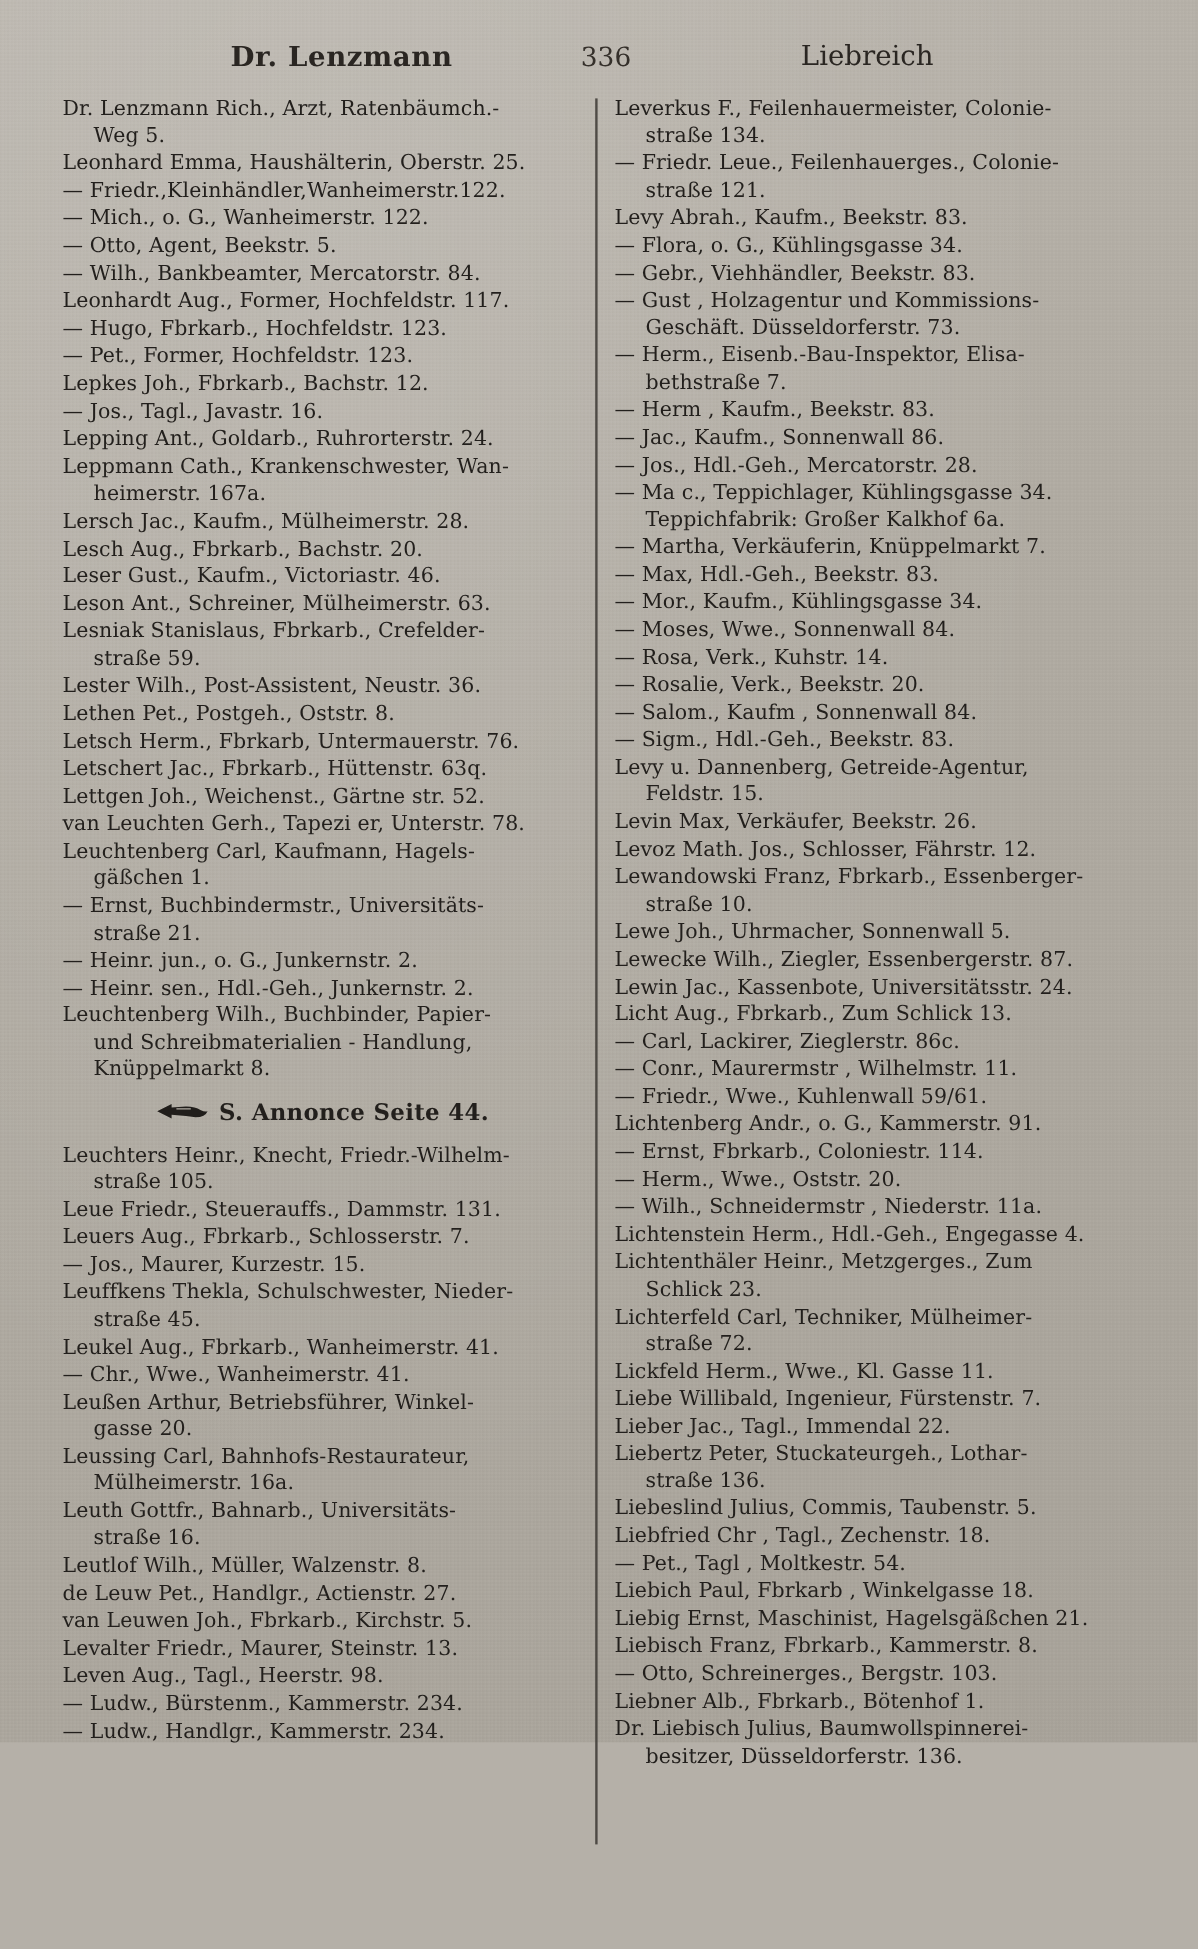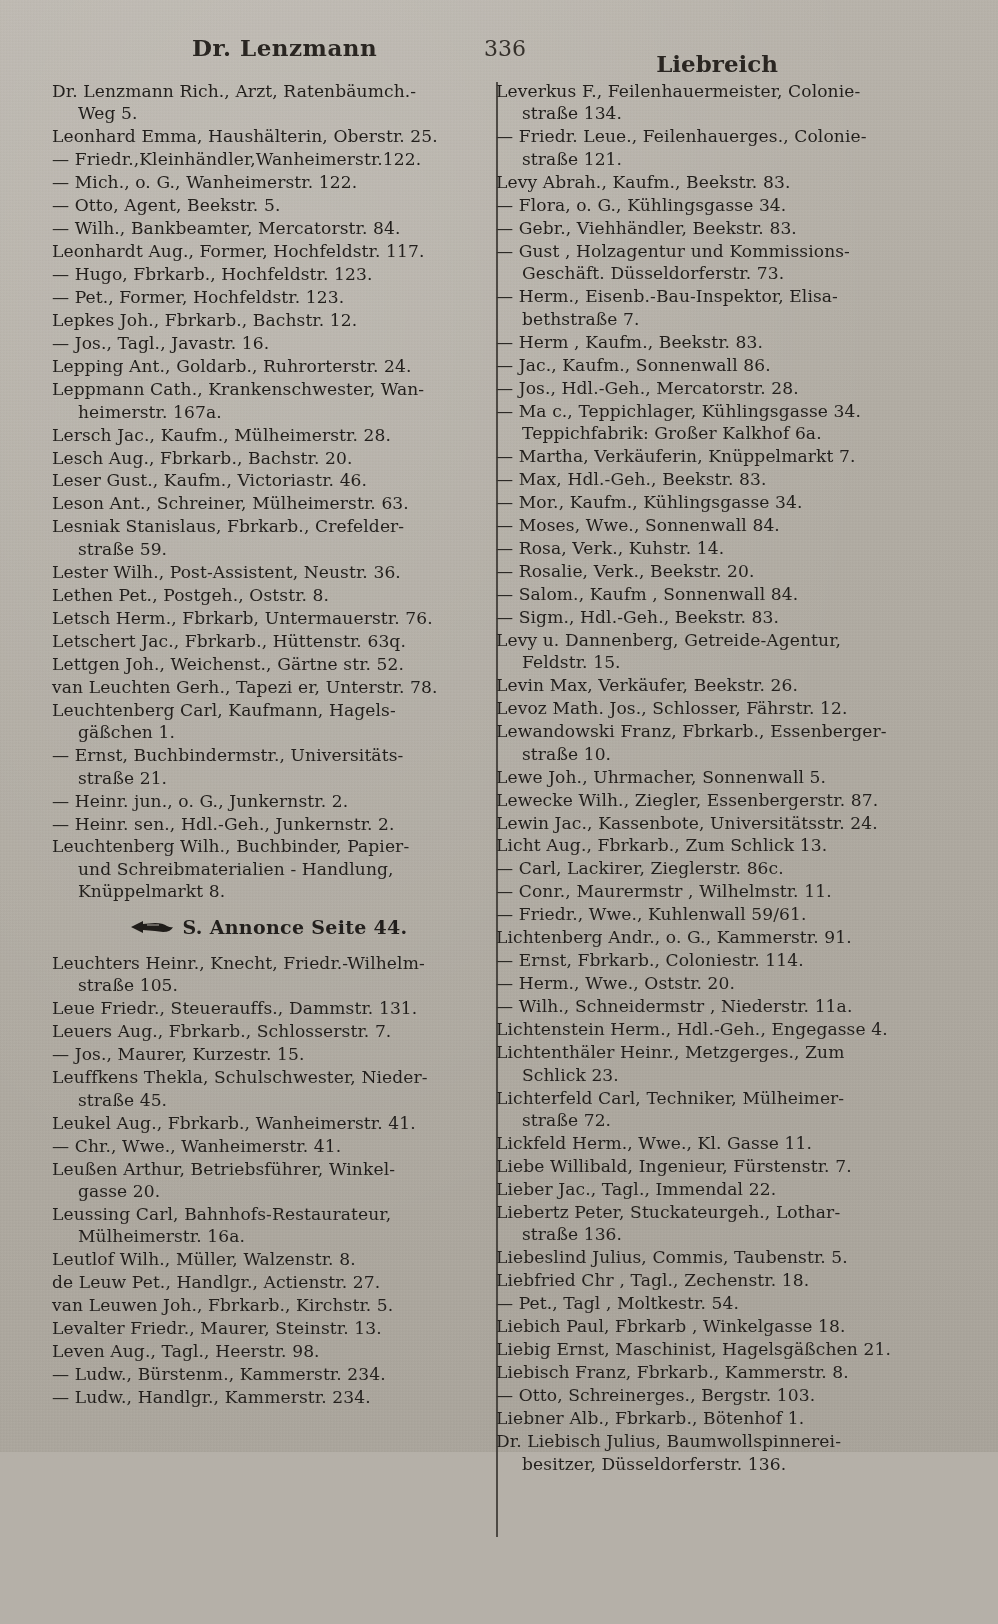--- a/index.html
+++ b/index.html
@@ -60,41 +60,41 @@
     right: 0;
     top: 2px;
     text-align: center;
     font-size: 22px;
     color: #35302b;
     font-family: "DejaVu Serif", serif;
   }
   .header .hdr-right {
     position: absolute;
     right: 168px;
-    top: 16px;
+    top: 0;
     font-size: 23px;
-    font-weight: bold;
+    font-weight: normal;
     color: #2a2622;
     font-family: "DejaVu Serif", serif;
   }
   
   .columns {
     position: relative;
     display: flex;
     width: 894px;
   }
   .col {
     width: 432px;
     font-size: 17.1px;
     line-height: 1.315;
     color: #221f1c;
     letter-spacing: 0.1px;
   }
   .col-left { padding-right: 12px; }
-  .col-right { }
+  .col-right { padding-left: 16px; }
   .divider {
     position: absolute;
     left: 444px;
     top: 2px;
     width: 2px;
     height: 1455px;
     background: #3b3732;
     opacity: 0.85;
   }
   .entry {
@@ -259,20 +259,24 @@
           </div>
           <div class="entry">
             <span class="ln1">Leußen Arthur, Betriebsführer, Winkel-</span>
             <span class="cont">gasse 20.</span>
           </div>
           <div class="entry">
             <span class="ln1">Leussing Carl, Bahnhofs-Restaurateur,</span>
             <span class="cont">Mülheimerstr. 16a.</span>
           </div>
           <div class="entry">
+            <span class="ln1">Leuth Gottfr., Bahnarb., Universitäts-</span>
+            <span class="cont">straße 16.</span>
+          </div>
+          <div class="entry">
             <span class="ln1">Leutlof Wilh., Müller, Walzenstr. 8.</span>
           </div>
           <div class="entry">
             <span class="ln1">de Leuw Pet., Handlgr., Actienstr. 27.</span>
           </div>
           <div class="entry">
             <span class="ln1">van Leuwen Joh., Fbrkarb., Kirchstr. 5.</span>
           </div>
           <div class="entry">
             <span class="ln1">Levalter Friedr., Maurer, Steinstr. 13.</span>

